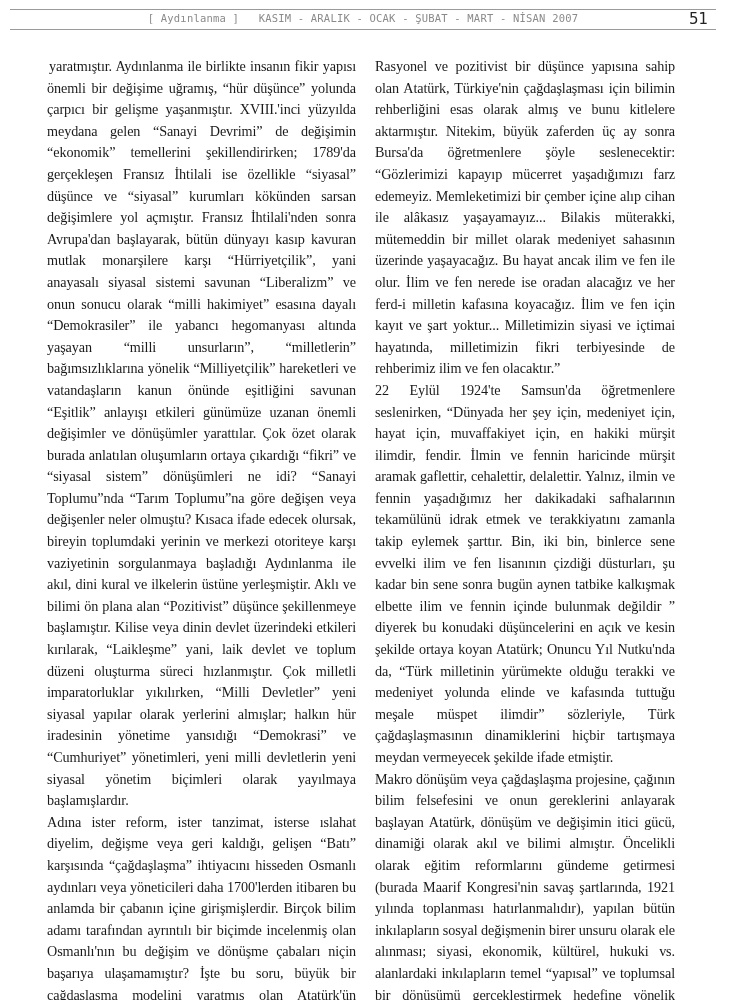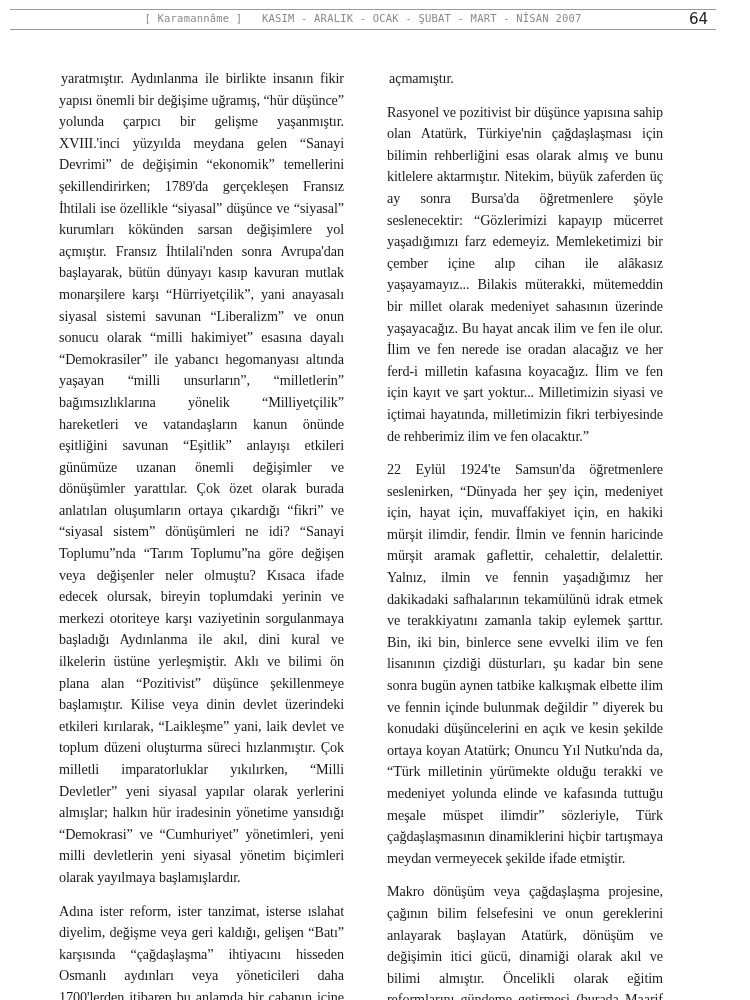--- a/index.html
+++ b/index.html
@@ -17,40 +17,39 @@
       position: absolute; right: 8px; top: 0px;
       font-family: "DejaVu Sans", sans-serif; font-size: 15px; color: #222;
     }
     .col {
       position: absolute; top: 56px; width: 309px;
       font-family: "Liberation Serif", serif; font-size: 14.2px; line-height: 21.6px;
       color: #1a1a1a; text-align: justify; letter-spacing: -0.1px;
     }
     .col-left { left: 47px; }
     .col-right { left: 375px; width: 300px; }
-    .col p { margin: 12px; }
+    .col p { margin: 0; }
     .indent-first { text-indent: 2px; }
   </style>
 </head>
 <body>
 
 <div class="header">
   <div class="header-text">
-    <span>[ Karamannâme ]</span>
+    <span>[ Aydınlanma ]</span>
     &nbsp;
     <span>KASIM - ARALIK - OCAK - ŞUBAT - MART - NİSAN  2007</span>
   </div>
-  <div class="page-num">64</div>
+  <div class="page-num">51</div>
 </div>
 
 <div class="col col-left">
   <p class="indent-first">yaratmıştır. Aydınlanma ile birlikte insanın fikir yapısı önemli bir değişime uğramış, “hür düşünce” yolunda çarpıcı bir gelişme yaşanmıştır. XVIII.'inci yüzyılda meydana gelen “Sanayi Devrimi” de değişimin “ekonomik” temellerini şekillendirirken; 1789'da gerçekleşen Fransız İhtilali ise özellikle “siyasal” düşünce ve “siyasal” kurumları kökünden sarsan değişimlere yol açmıştır. Fransız İhtilali'nden sonra Avrupa'dan başlayarak, bütün dünyayı kasıp kavuran mutlak monarşilere karşı “Hürriyetçilik”, yani anayasalı siyasal sistemi savunan “Liberalizm” ve onun sonucu olarak “milli hakimiyet” esasına dayalı “Demokrasiler” ile yabancı hegomanyası altında yaşayan “milli unsurların”, “milletlerin” bağımsızlıklarına yönelik “Milliyetçilik” hareketleri ve vatandaşların kanun önünde eşitliğini savunan “Eşitlik” anlayışı etkileri günümüze uzanan önemli değişimler ve dönüşümler yarattılar.  Çok özet olarak burada anlatılan oluşumların ortaya çıkardığı “fikri” ve “siyasal sistem” dönüşümleri ne idi? “Sanayi Toplumu”nda “Tarım Toplumu”na göre değişen veya değişenler neler olmuştu? Kısaca ifade edecek olursak, bireyin toplumdaki yerinin ve merkezi otoriteye karşı vaziyetinin sorgulanmaya başladığı Aydınlanma ile akıl, dini kural ve ilkelerin üstüne yerleşmiştir. Aklı ve bilimi ön plana alan “Pozitivist” düşünce şekillenmeye başlamıştır. Kilise veya dinin devlet üzerindeki etkileri kırılarak, “Laikleşme” yani, laik devlet ve toplum düzeni oluşturma süreci hızlanmıştır. Çok milletli imparatorluklar yıkılırken, “Milli Devletler” yeni siyasal yapılar olarak yerlerini almışlar; halkın hür iradesinin yönetime yansıdığı “Demokrasi” ve “Cumhuriyet” yönetimleri, yeni milli devletlerin yeni siyasal yönetim biçimleri olarak yayılmaya başlamışlardır.</p>
   <p>Adına ister reform, ister tanzimat, isterse ıslahat diyelim, değişme veya geri kaldığı, gelişen “Batı” karşısında “çağdaşlaşma” ihtiyacını hisseden Osmanlı aydınları veya yöneticileri daha 1700'lerden itibaren bu anlamda bir çabanın içine girişmişlerdir. Birçok bilim adamı tarafından ayrıntılı bir biçimde incelenmiş olan Osmanlı'nın bu değişim ve dönüşme çabaları niçin başarıya ulaşamamıştır? İşte bu soru, büyük bir çağdaşlaşma modelini yaratmış olan Atatürk'ün Dönüştürücü Lider olarak tarihi rolünü de ortaya çıkarabilecek boyutta bir sorudur. Şüphesiz, buna verilecek cevap, Türk çağdaşlaşma tarihinde Atatürk'ün ya da onun önderliğinde gerçekleştirilen Türk İnkılabı'nın daha iyi anlaşılmasını da sağlayacaktır.</p>
 
 </div>
 
 <div class="col col-right">
-  <p class="indent-first">açmamıştır.</p>
   <p>Rasyonel ve pozitivist bir düşünce yapısına sahip olan Atatürk, Türkiye'nin çağdaşlaşması için bilimin rehberliğini esas olarak almış ve bunu kitlelere aktarmıştır. Nitekim, büyük zaferden üç ay sonra Bursa'da öğretmenlere şöyle seslenecektir: “Gözlerimizi kapayıp mücerret yaşadığımızı farz edemeyiz. Memleketimizi bir çember içine alıp cihan ile alâkasız yaşayamayız... Bilakis müterakki, mütemeddin bir millet olarak medeniyet sahasının üzerinde yaşayacağız. Bu hayat ancak ilim ve fen ile olur. İlim ve fen nerede ise oradan alacağız ve her ferd-i milletin kafasına koyacağız. İlim ve fen için kayıt ve şart yoktur... Milletimizin siyasi ve içtimai hayatında, milletimizin fikri terbiyesinde de rehberimiz ilim ve fen olacaktır.”</p>
   <p>22 Eylül 1924'te Samsun'da öğretmenlere seslenirken, “Dünyada her şey için, medeniyet için, hayat için, muvaffakiyet için, en hakiki mürşit ilimdir, fendir. İlmin ve fennin haricinde mürşit aramak gaflettir, cehalettir, delalettir. Yalnız, ilmin ve fennin yaşadığımız her dakikadaki safhalarının tekamülünü idrak etmek ve terakkiyatını zamanla takip eylemek şarttır. Bin, iki bin, binlerce sene evvelki ilim ve fen lisanının çizdiği düsturları, şu kadar bin sene sonra bugün aynen tatbike kalkışmak elbette ilim ve fennin içinde bulunmak değildir ” diyerek bu konudaki düşüncelerini en açık ve kesin şekilde ortaya koyan Atatürk; Onuncu Yıl Nutku'nda da, “Türk milletinin yürümekte olduğu terakki ve medeniyet yolunda elinde ve kafasında tuttuğu meşale müspet ilimdir” sözleriyle, Türk çağdaşlaşmasının dinamiklerini hiçbir tartışmaya meydan vermeyecek şekilde ifade etmiştir.</p>
   <p>Makro dönüşüm veya çağdaşlaşma projesine, çağının bilim felsefesini ve onun gereklerini anlayarak başlayan Atatürk, dönüşüm ve değişimin itici gücü, dinamiği olarak akıl ve bilimi almıştır. Öncelikli olarak eğitim reformlarını gündeme getirmesi (burada Maarif Kongresi'nin savaş şartlarında, 1921 yılında toplanması hatırlanmalıdır), yapılan bütün inkılapların sosyal değişmenin birer unsuru olarak ele alınması; siyasi, ekonomik, kültürel, hukuki vs. alanlardaki inkılapların temel “yapısal”  ve toplumsal bir dönüşümü gerçekleştirmek hedefine yönelik olması bu bakımdan önem taşımaktadır.</p>
 
 </div>
 
 </body></html>

